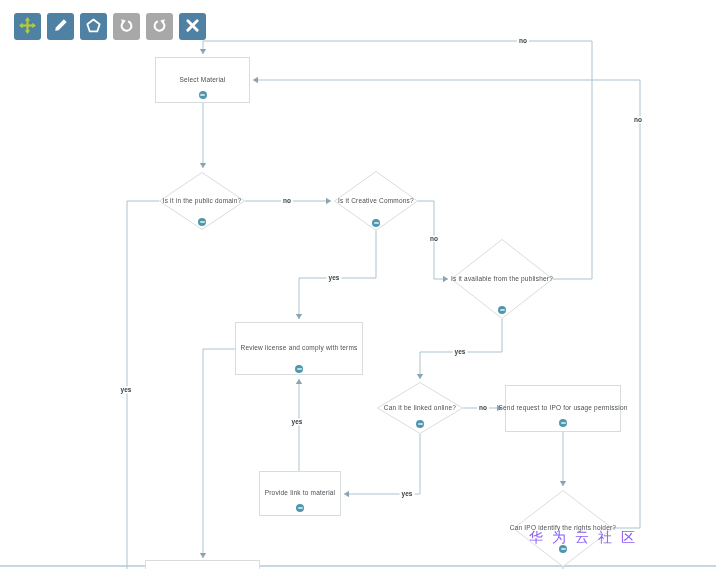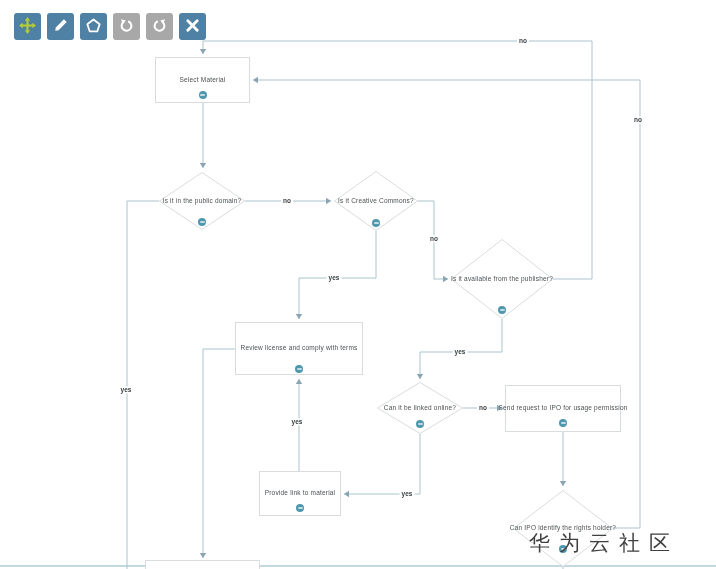--- a/index.html
+++ b/index.html
@@ -45,21 +45,21 @@
   }
   .tool-button {
     width: 27px; height: 27px; border: none; border-radius: 3px;
     display: flex; align-items: center; justify-content: center;
     padding: 0; cursor: pointer;
   }
   .tool-button.primary { background: #4e81a3; }
   .tool-button.muted   { background: #a7a8a7; }
   .watermark {
     position: absolute; left: 529px; top: 529px;
-    font-size: 21px; letter-spacing: 9px; color: #404040;
+    font-size: 14px; letter-spacing: 9px; color: #8b5cf6;
     z-index: 5; white-space: nowrap;
     font-family: "DejaVu Sans", sans-serif;
   }
 </style>
 </head>
 <body>
 
 <div class="canvas">
   <div class="bottom-edge-line"></div>
   <svg id="edges" width="716" height="569">

